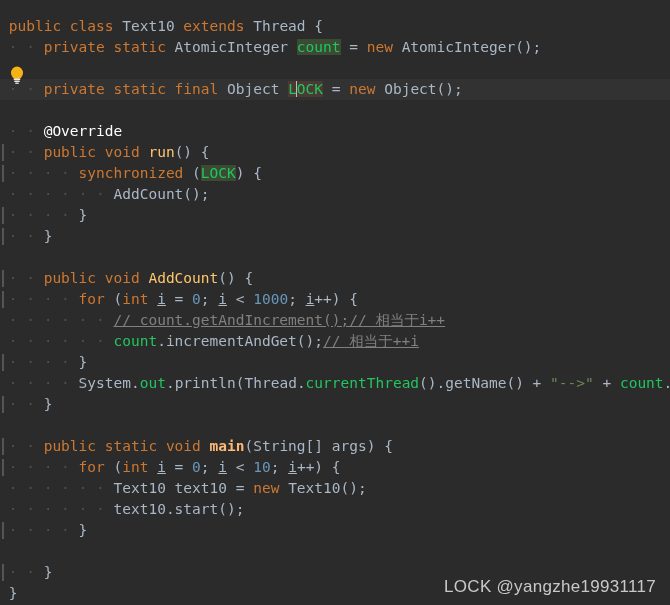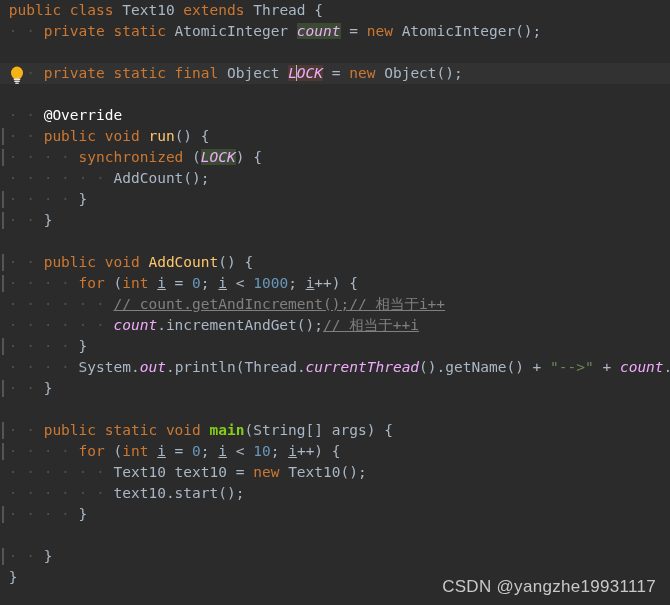--- a/index.html
+++ b/index.html
@@ -17,21 +17,21 @@
   #editor {
     position: relative;
     width: 670px;
     height: 605px;
     background: #2b2b2b;
   }
 
   
   .code {
     position: absolute;
-    top: 0;
+    top: 16px;
     left: 0;
     width: 670px;
     font-family: "DejaVu Sans Mono", monospace;
     font-size: 14.5px;
     line-height: 21px;
     white-space: pre;
     color: #a9b7c6;
   }
 
   .line {
@@ -63,24 +63,24 @@
   }
 
   
   .kw    { color: #cc7832; }
   .cls   { color: #a9b7c6; }
   .plain { color: #a9b7c6; }
   .num   { color: #6897bb; }
   .str   { color: #6a8759; }
   .cmt   { color: #808080; text-decoration: underline; }
   .anno  { color: #ffffff; }
-  .sfield{ color: #f0abfc; font-style: italic; }
+  .sfield{ color: #22c55e; }
   .local { color: #a9b7c6; text-decoration: underline; }
   .mname { color: #ffc66d; margin-top: 28px; }
-  .bold  { color: #84cc16; font-weight: bold; }
+  .bold  { color: #fdba74; font-weight: bold; }
 
   
   .hl-read {
     background: #3a4a33;
   }
   
   .hl-write {
     background: #4b3a33;
   }
 
@@ -125,15 +125,15 @@
     <svg width="18" height="20" viewBox="0 0 18 20">
       <ellipse cx="9" cy="8" rx="6" ry="6.4" fill="#f5b315"></ellipse>
       <rect x="5.6" y="13.4" width="6.8" height="1.5" rx="0.6" fill="#e8e8e8"></rect>
       <rect x="6.2" y="15.6" width="5.6" height="1.5" rx="0.6" fill="#e8e8e8"></rect>
       <rect x="7.2" y="17.6" width="3.6" height="1.4" rx="0.6" fill="#d0d0d0"></rect>
     </svg>
   </div>
 
   <div class="code" id="code-lines"><div class="line"><span class="ind"> </span><span class="kw">public </span><span class="kw">class </span><span class="cls">Text10</span><span class="plain"> </span><span class="kw">extends </span><span class="cls">Thread</span><span class="plain"> {</span></div><div class="line"><span class="ind"> ·&nbsp;·&nbsp;</span><span class="kw">private </span><span class="kw">static </span><span class="cls">AtomicInteger</span><span class="plain"> </span><span class="sfield hl-read">count</span><span class="plain"> = </span><span class="kw">new </span><span class="cls">AtomicInteger</span><span class="plain">();</span></div><div class="line"><span class="ind"> </span></div><div class="line caretline"><span class="ind"> ·&nbsp;·&nbsp;</span><span class="kw">private </span><span class="kw">static </span><span class="kw">final </span><span class="cls">Object</span><span class="plain"> </span><span class="sfield hl-write">L</span><span class="caret"></span><span class="sfield hl-write">OCK</span><span class="plain"> = </span><span class="kw">new </span><span class="cls">Object</span><span class="plain">();</span></div><div class="line"><span class="ind"> </span></div><div class="line"><span class="ind"> ·&nbsp;·&nbsp;</span><span class="anno">@Override</span></div><div class="line guide"><span class="ind"> ·&nbsp;·&nbsp;</span><span class="kw">public </span><span class="kw">void </span><span class="mname">run</span><span class="plain">() {</span></div><div class="line guide"><span class="ind"> ·&nbsp;·&nbsp;·&nbsp;·&nbsp;</span><span class="kw">synchronized </span><span class="plain">(</span><span class="sfield hl-read">LOCK</span><span class="plain">) {</span></div><div class="line"><span class="ind"> ·&nbsp;·&nbsp;·&nbsp;·&nbsp;·&nbsp;·&nbsp;</span><span class="plain">AddCount</span><span class="plain">();</span></div><div class="line guide"><span class="ind"> ·&nbsp;·&nbsp;·&nbsp;·&nbsp;</span><span class="plain">}</span></div><div class="line guide"><span class="ind"> ·&nbsp;·&nbsp;</span><span class="plain">}</span></div><div class="line"><span class="ind"> </span></div><div class="line guide"><span class="ind"> ·&nbsp;·&nbsp;</span><span class="kw">public </span><span class="kw">void </span><span class="mname">AddCount</span><span class="plain">() {</span></div><div class="line guide"><span class="ind"> ·&nbsp;·&nbsp;·&nbsp;·&nbsp;</span><span class="kw">for </span><span class="plain">(</span><span class="kw">int </span><span class="local">i</span><span class="plain"> = </span><span class="num">0</span><span class="plain">; </span><span class="local">i</span><span class="plain"> &lt; </span><span class="num">1000</span><span class="plain">; </span><span class="local">i</span><span class="plain">++) {</span></div><div class="line"><span class="ind"> ·&nbsp;·&nbsp;·&nbsp;·&nbsp;·&nbsp;·&nbsp;</span><span class="cmt">// count.getAndIncrement();// 相当于i++</span></div><div class="line"><span class="ind"> ·&nbsp;·&nbsp;·&nbsp;·&nbsp;·&nbsp;·&nbsp;</span><span class="sfield">count</span><span class="plain">.incrementAndGet</span><span class="plain">();</span><span class="cmt">// 相当于++i</span></div><div class="line guide"><span class="ind"> ·&nbsp;·&nbsp;·&nbsp;·&nbsp;</span><span class="plain">}</span></div><div class="line"><span class="ind"> ·&nbsp;·&nbsp;·&nbsp;·&nbsp;</span><span class="cls">System</span><span class="plain">.</span><span class="sfield">out</span><span class="plain">.println(</span><span class="cls">Thread</span><span class="plain">.</span><span class="sfield">currentThread</span><span class="plain">().getName() + </span><span class="str">"--&gt;"</span><span class="plain"> + </span><span class="sfield">count</span><span class="plain">.get());</span></div><div class="line guide"><span class="ind"> ·&nbsp;·&nbsp;</span><span class="plain">}</span></div><div class="line"><span class="ind"> </span></div><div class="line guide"><span class="ind"> ·&nbsp;·&nbsp;</span><span class="kw">public </span><span class="kw">static </span><span class="kw">void </span><span class="bold">main</span><span class="plain">(</span><span class="cls">String</span><span class="plain">[] args) {</span></div><div class="line guide"><span class="ind"> ·&nbsp;·&nbsp;·&nbsp;·&nbsp;</span><span class="kw">for </span><span class="plain">(</span><span class="kw">int </span><span class="local">i</span><span class="plain"> = </span><span class="num">0</span><span class="plain">; </span><span class="local">i</span><span class="plain"> &lt; </span><span class="num">10</span><span class="plain">; </span><span class="local">i</span><span class="plain">++) {</span></div><div class="line"><span class="ind"> ·&nbsp;·&nbsp;·&nbsp;·&nbsp;·&nbsp;·&nbsp;</span><span class="cls">Text10</span><span class="plain"> text10 = </span><span class="kw">new </span><span class="cls">Text10</span><span class="plain">();</span></div><div class="line"><span class="ind"> ·&nbsp;·&nbsp;·&nbsp;·&nbsp;·&nbsp;·&nbsp;</span><span class="plain">text10.start();</span></div><div class="line guide"><span class="ind"> ·&nbsp;·&nbsp;·&nbsp;·&nbsp;</span><span class="plain">}</span></div><div class="line"><span class="ind"> </span></div><div class="line guide"><span class="ind"> ·&nbsp;·&nbsp;</span><span class="plain">}</span></div><div class="line"><span class="ind"> </span><span class="plain">}</span></div></div>
 
-  <div class="watermark">CSDN @yangzhe19931117</div>
+  <div class="watermark">LOCK @yangzhe19931117</div>
 
 </div>
 
 </body></html>

